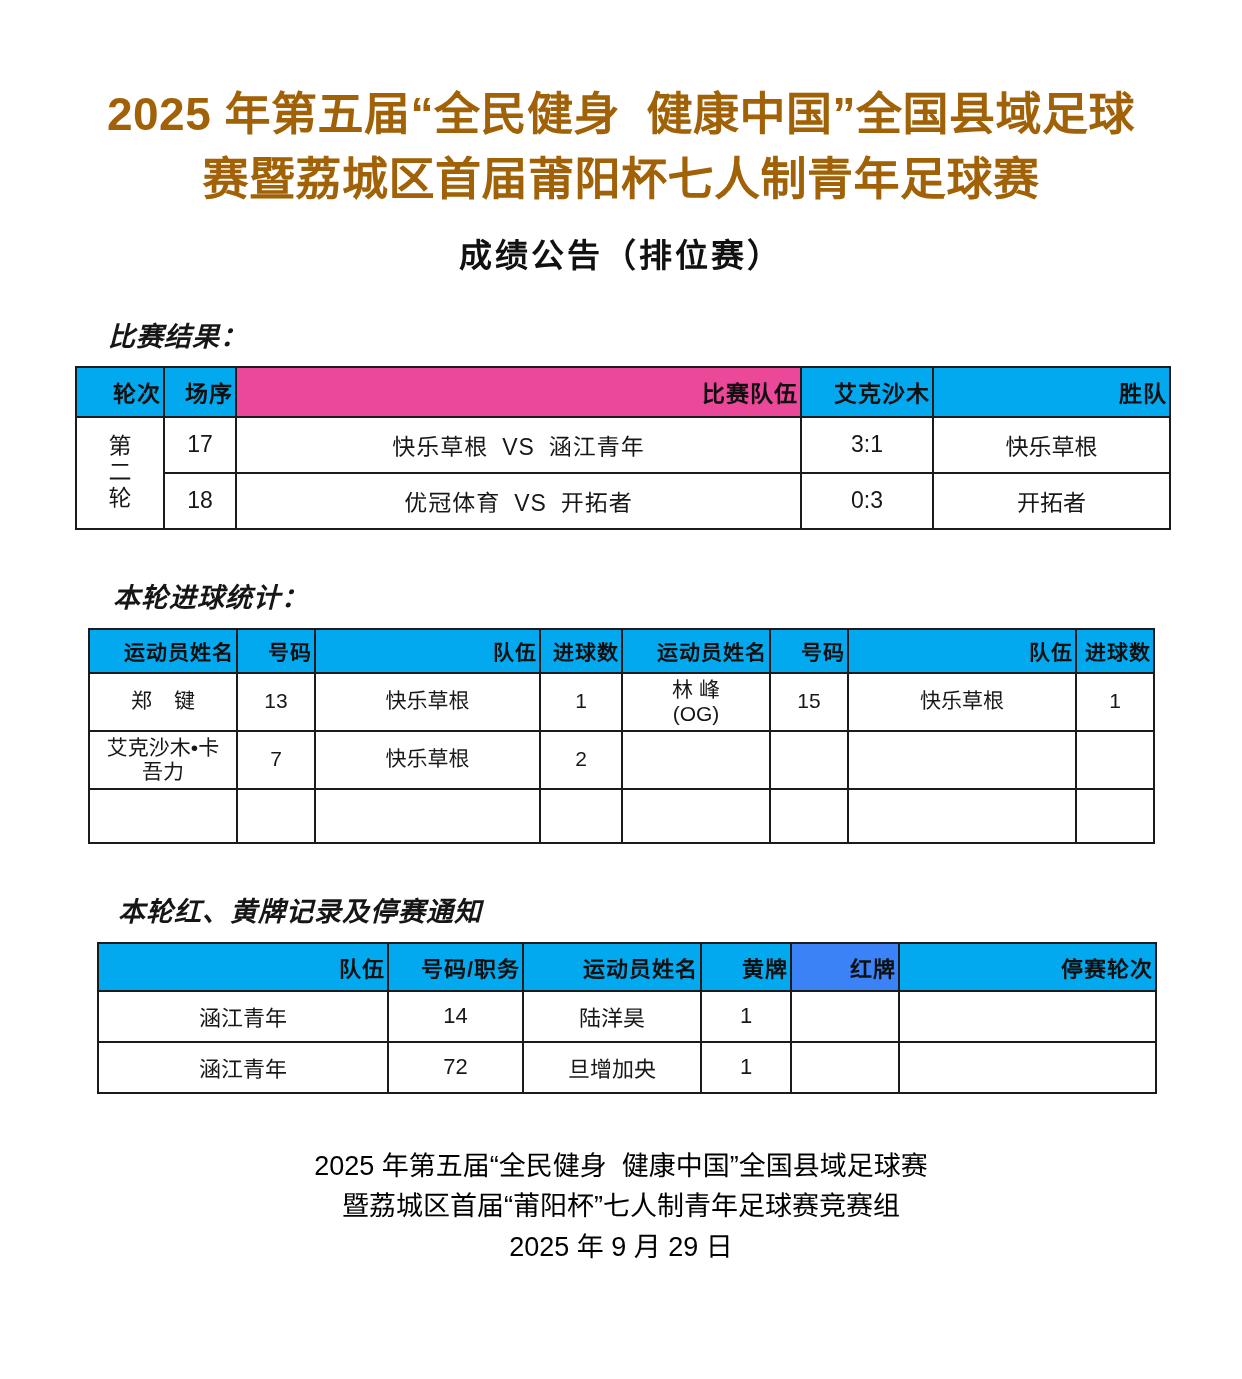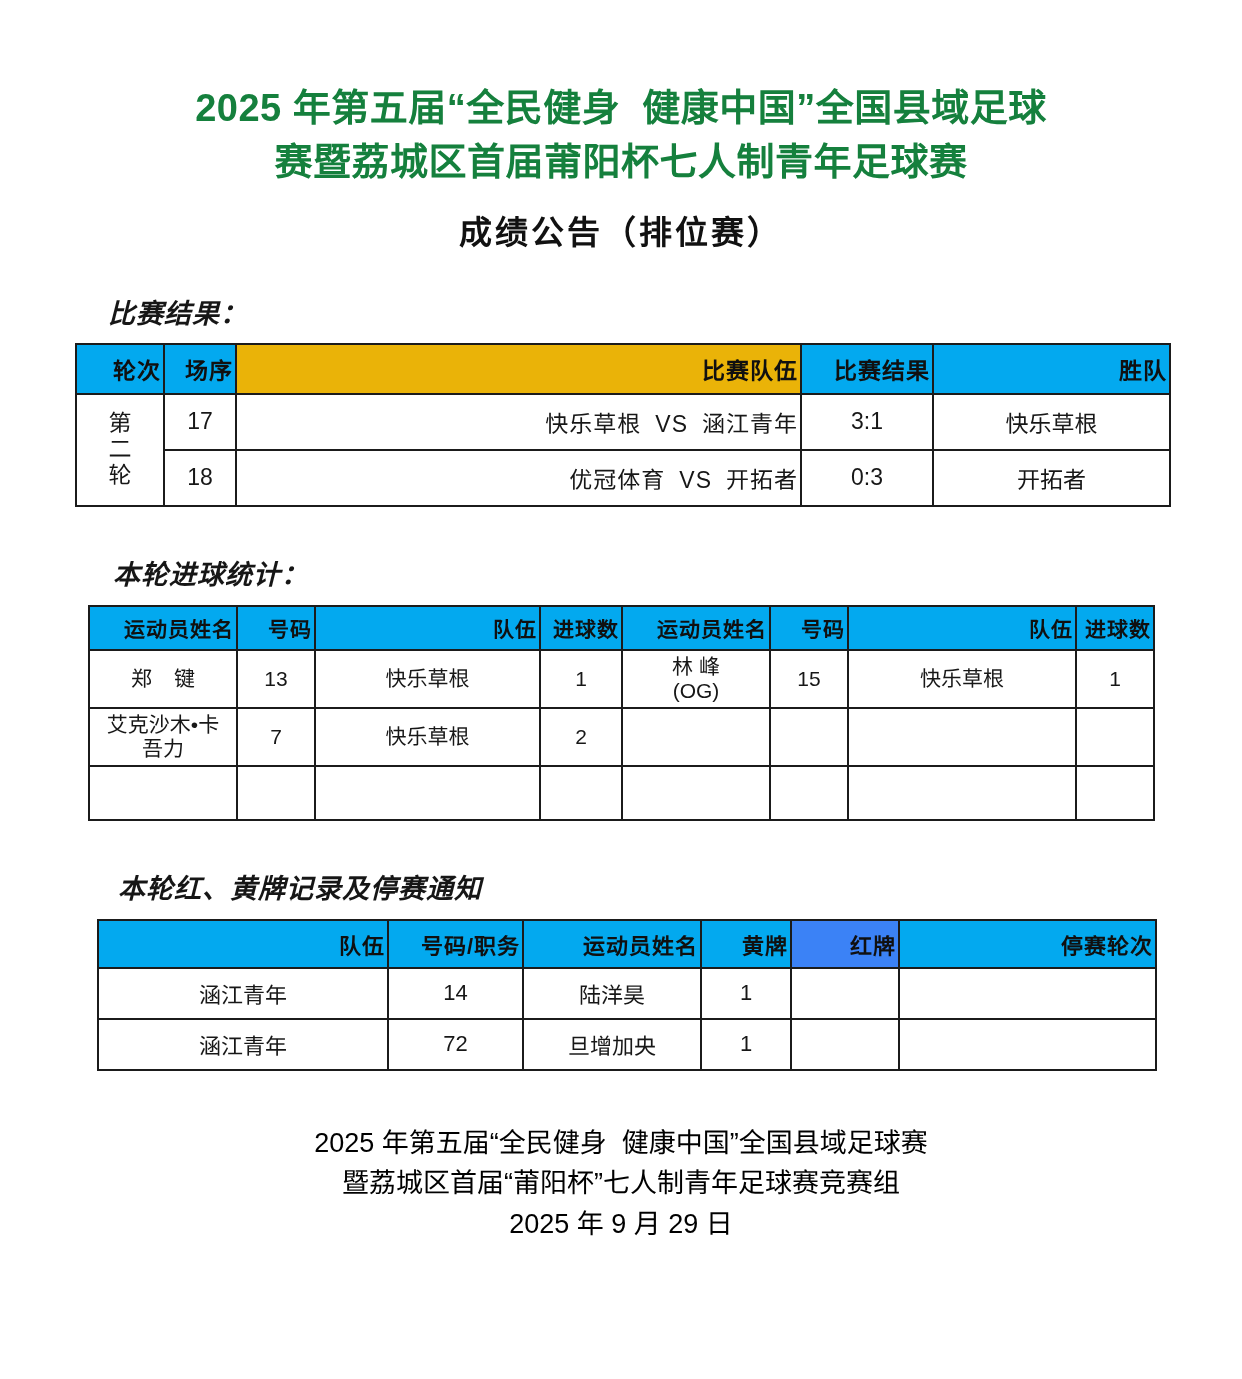--- a/index.html
+++ b/index.html
@@ -16,25 +16,25 @@
     overflow: hidden;
     position: relative;
   }
 
   
   .title-block {
     padding-top: 82px;
     text-align: center;
   }
   .main-title {
-    font-size: 38px;
+    font-size: 46px;
     font-weight: bold;
     line-height: 1.42;
     letter-spacing: 0.5px;
-    color: #15803d;
+    color: #a16207;
     padding: 0 95px;
   }
   .main-title .line {
     display: block;
     white-space: pre;
   }
   .sub-title {
     font-size: 33px;
     font-weight: bold;
     letter-spacing: 3px;
@@ -85,21 +85,21 @@
   #table-results thead th { height: 48px; font-size: 23px; }
   #table-results tbody td { height: 54px; font-size: 23px; }
   #table-results .round-cell {
     font-size: 23px;
     line-height: 1.12;
     letter-spacing: 0;
     width: 44px;
     padding: 4px 0;
   }
   #table-results .round-cell span { display: block; }
-  #table-results .match-cell { letter-spacing: 1px; text-align: right; }
+  #table-results .match-cell { letter-spacing: 1px; }
   #table-results .match-cell .vs { margin: 0 14px; }
 
   
   #table-goals {
     margin-left: 88px;
     width: 1065px;
     font-size: 21px;
   }
   #table-goals thead th { height: 42px; font-size: 21px; }
   #table-goals tbody td { height: 56px; font-size: 21px; line-height: 1.16; }
@@ -145,22 +145,22 @@
     <col style="width:88px">
     <col style="width:72px">
     <col style="width:565px">
     <col style="width:132px">
     <col style="width:237px">
   </colgroup>
   <thead>
     <tr>
       <th style="background: rgb(3, 169, 239);">轮次</th>
       <th style="background: rgb(3, 169, 239);">场序</th>
-      <th style="background: #eab308; margin-left: 48px;">比赛队伍</th>
-      <th style="background: rgb(3, 169, 239);">比赛结果</th>
+      <th style="background: #ec4899; margin-left: 48px;">比赛队伍</th>
+      <th style="background: rgb(3, 169, 239);">艾克沙木</th>
       <th style="background: rgb(3, 169, 239); padding-left: 8px;">胜队</th>
     </tr>
   </thead>
   <tbody>
     <tr>
       <td class="round-cell" rowspan="2">
         <span>第</span>
         <span>二</span>
         <span>轮</span>
       </td>

